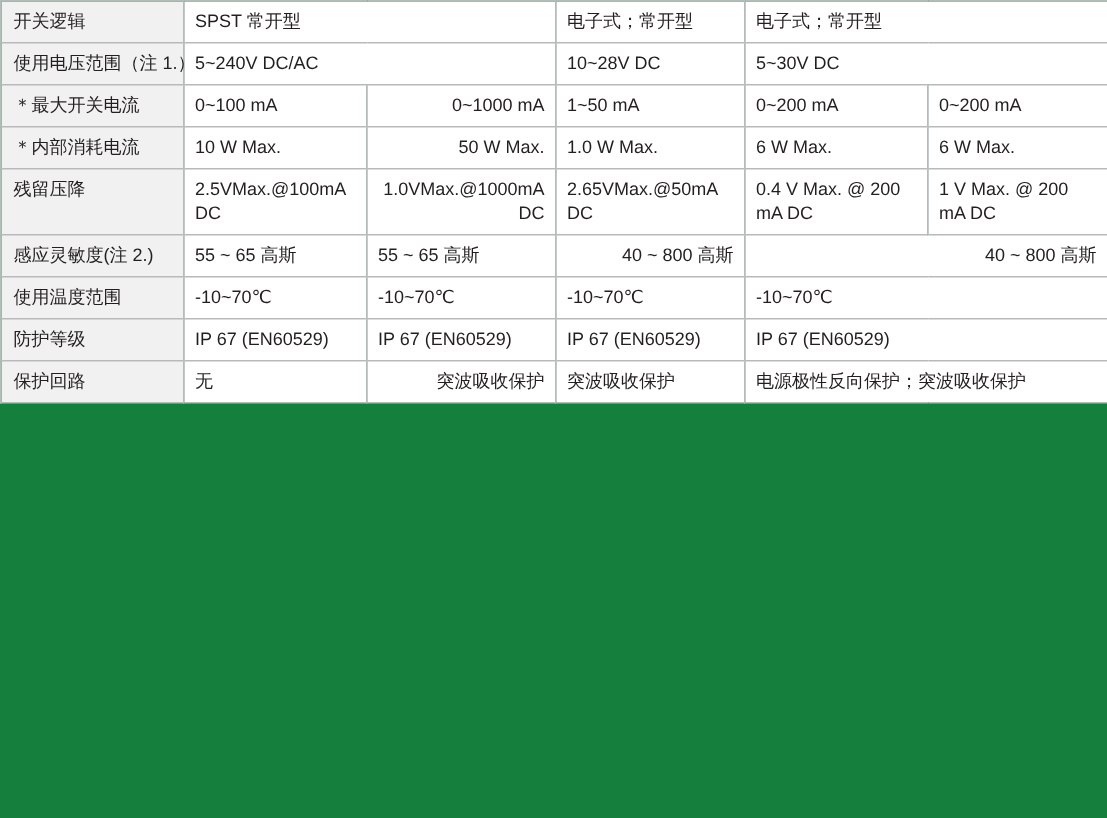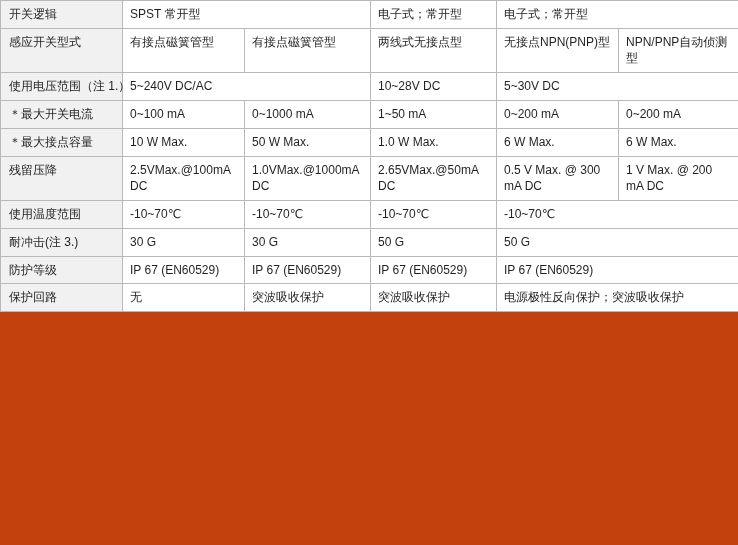--- a/index.html
+++ b/index.html
@@ -11,21 +11,21 @@
     font-family: "Liberation Sans", "DejaVu Sans", sans-serif;
     font-size: 12px;
     color: #231f20;
     -webkit-font-smoothing: antialiased;
   }
   #sheet {
     width: 738px;
     height: 545px;
     position: relative;
     overflow: hidden;
-    background: #c2410c;
+    background: #15803d;
   }
   table.spec {
     border-collapse: collapse;
     width: 738px;
     table-layout: fixed;
   }
   table.spec td {
     border: 1px solid #b9b9b9;
     vertical-align: top;
     padding: 6px 7px 5px 7px;
@@ -37,20 +37,21 @@
     overflow-wrap: break-word;
   }
   table.spec td.label {
     background: #f1f1f1;
     color: #231f20;
     white-space: nowrap;
     padding-left: 8px;
   }
   td.blue, .blue {
     color: #1a8fd4;
+    text-align: right;
   }
   
   col.c0 { width: 122px; }
   col.c1 { width: 122px; }
   col.c2 { width: 126px; }
   col.c3 { width: 126px; }
   col.c4 { width: 122px; }
   col.c5 { width: 120px; }
 </style>
 </head>
@@ -67,70 +68,62 @@
         <col class="c5">
     </colgroup>
     <tbody id="spec-body">
         <tr>
           <td class="label">开关逻辑</td>
           <td colspan="2">SPST  常开型</td>
           <td>电子式；常开型</td>
           <td colspan="2">电子式；常开型</td>
         </tr>
         <tr>
-          <td class="label">感应开关型式</td>
-          <td>有接点磁簧管型</td>
-          <td>有接点磁簧管型</td>
-          <td>两线式无接点型</td>
-          <td>无接点NPN(PNP)型</td>
-          <td>NPN/PNP自动侦测型</td>
-        </tr>
-        <tr>
           <td class="label">使用电压范围（注 1.）</td>
           <td colspan="2">5~240V DC/AC</td>
           <td>10~28V DC</td>
           <td colspan="2">5~30V DC</td>
         </tr>
         <tr>
           <td class="label">＊最大开关电流</td>
           <td>0~100 mA</td>
           <td class="blue">0~1000 mA</td>
           <td>1~50 mA</td>
           <td>0~200 mA</td>
           <td>0~200 mA</td>
         </tr>
         <tr>
-          <td class="label">＊最大接点容量</td>
+          <td class="label">＊内部消耗电流</td>
           <td>10 W Max.</td>
           <td class="blue">50 W Max.</td>
           <td>1.0 W Max.</td>
           <td>6 W Max.</td>
           <td>6 W Max.</td>
         </tr>
         <tr>
           <td class="label">残留压降</td>
           <td>2.5VMax.@100mA DC</td>
           <td class="blue">1.0VMax.@1000mA DC</td>
           <td>2.65VMax.@50mA DC</td>
-          <td>0.5 V Max. @ 300 mA DC</td>
+          <td>0.4 V Max. @ 200 mA DC</td>
           <td>1 V Max. @ 200 mA DC</td>
+        </tr>
+        <tr>
+          <td class="label">感应灵敏度(注 2.)</td>
+          <td>55 ~ 65 高斯</td>
+          <td>55 ~ 65 高斯</td>
+          <td class="blue">40 ~ 800 高斯</td>
+          <td colspan="2" class="blue">40 ~ 800 高斯</td>
         </tr>
         <tr>
           <td class="label">使用温度范围</td>
           <td>-10~70℃</td>
           <td>-10~70℃</td>
           <td>-10~70℃</td>
           <td colspan="2">-10~70℃</td>
-        </tr>
-        <tr>
-          <td class="label">耐冲击(注 3.)</td>
-          <td>30 G</td>
-          <td>30 G</td>
-          <td>50 G</td>
-          <td colspan="2">50 G</td>
         </tr>
         <tr>
           <td class="label">防护等级</td>
           <td>IP 67 (EN60529)</td>
           <td>IP 67 (EN60529)</td>
           <td>IP 67 (EN60529)</td>
           <td colspan="2">IP 67 (EN60529)</td>
         </tr>
         <tr>
           <td class="label">保护回路</td>

